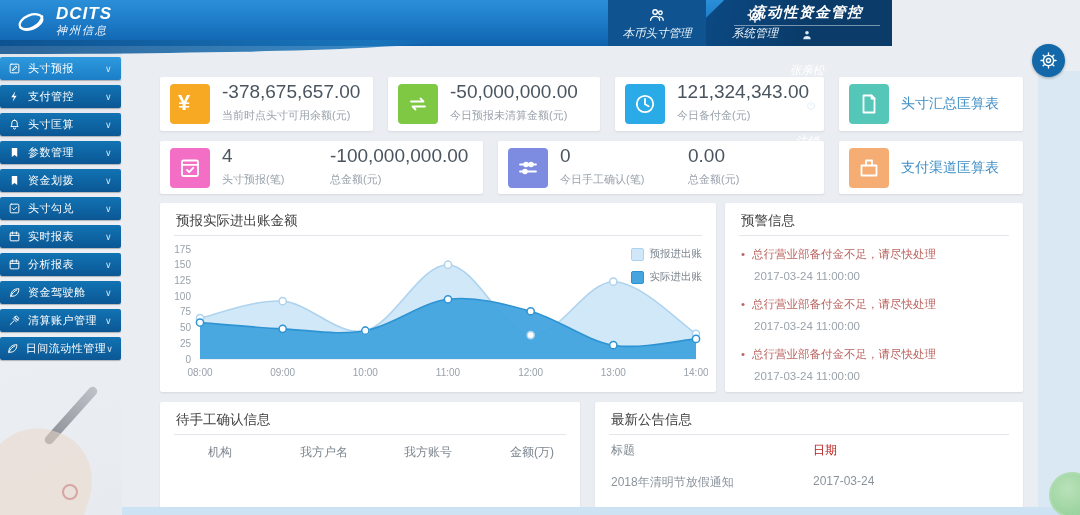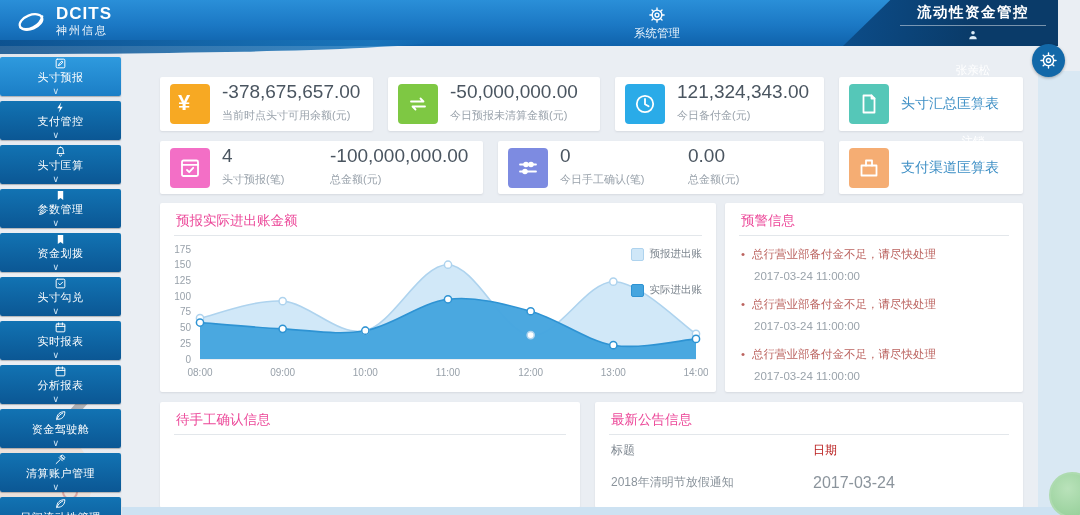--- a/index.html
+++ b/index.html
@@ -1,21 +1,21 @@
 <!DOCTYPE html>
 <html><head>
 <meta charset="utf-8">
 <style>
   html,body{margin:0;padding:0;background:#dfe3e8;}
   *{box-sizing:border-box;font-family:"Liberation Sans",sans-serif;}
   #app{position:relative;width:1080px;height:515px;overflow:hidden;background:#eaeef3;}
 
   
-  .hdr{position:absolute;left:0;top:0;width:1058px;height:46px;
-       background:linear-gradient(180deg,#2a8fd8 0%,#1b78c4 55%,#0f62ab 100%);z-index:4;}
+  .hdr{position:absolute;left:0;top:0;width:892px;height:46px;
+       background:linear-gradient(180deg,#2a8fd8 0%,#1b78c4 55%,#0f62ab 100%);z-index:4;font-style:italic;}
   .hdr-dark{position:absolute;right:0;top:0;width:215px;height:46px;
        background:linear-gradient(100deg,#0c4d8a 0%,#0a3b69 60%);
        clip-path:polygon(22% 0,100% 0,100% 100%,0% 100%);}
   .hdr-swoosh{position:absolute;left:0;top:40px;width:440px;height:14px;
        background:linear-gradient(90deg,#0d4f8b,#1a77bd 85%,rgba(26,119,189,0));
        border-radius:0 0 100% 0/0 0 100% 0;opacity:.85;}
   .logo{position:absolute;left:14px;top:5px;display:flex;align-items:center;gap:8px;color:#fff;z-index:6;}
   .logo-swirl{width:34px;height:30px;color:#fff;}
   .logo-t{font-size:17px;font-weight:bold;letter-spacing:1px;line-height:18px;}
   .logo-s{font-size:11px;letter-spacing:2px;opacity:.95;}
@@ -42,23 +42,23 @@
   .gear-float{position:absolute;left:1032px;top:44px;width:33px;height:33px;border-radius:50%;
        background:#1268a8;z-index:7;display:flex;align-items:center;justify-content:center;cursor:pointer;
        box-shadow:0 1px 3px rgba(0,0,0,.3);}
   .gear-float [data-icon], .gear-float{color:#fff;}
   .gear-float .gf-i{width:19px;height:19px;}
 
   
   .sidebar{position:absolute;left:0;top:46px;width:122px;height:469px;z-index:2;
        background:linear-gradient(160deg,#e2e6ed 0%,#edf0f4 45%,#e7eaef 100%);}
   .side-list{position:absolute;left:0;top:11px;width:122px;}
-  .side-item{height:39px;margin:0 1px 5px 0;border-radius:2px;display:flex;align-items:center;
+  .side-item{height:23px;margin:0 1px 5px 0;border-radius:2px;display:flex;align-items:center;
        background:linear-gradient(180deg,#1273b3,#0b5794);color:#fff;cursor:pointer;
-       box-shadow:0 1px 1px rgba(0,0,0,.25);flex-direction:column;}
+       box-shadow:0 1px 1px rgba(0,0,0,.25);}
   .side-item.active{background:linear-gradient(180deg,#2e9ade,#1b7ec6);}
   .side-ico{width:28px;display:flex;justify-content:center;}
   .side-ico span{width:13px;height:13px;display:block;color:#fff;}
   .side-lbl{flex:1;font-size:11px;letter-spacing:.5px;white-space:nowrap;}
   .side-chev{width:16px;font-size:9px;color:#cfe6f6;}
   
   .photo-pen{position:absolute;left:34px;top:365px;width:74px;height:9px;border-radius:5px;
        background:linear-gradient(90deg,#3a3f46,#9aa0a8);transform:rotate(-48deg);opacity:.55;}
   .photo-hand{position:absolute;left:-20px;top:382px;width:110px;height:120px;border-radius:50% 45% 40% 50%;
        background:#ecd9cb;opacity:.55;transform:rotate(18deg);}
@@ -69,43 +69,43 @@
   .s-ico{position:absolute;left:10px;top:7px;width:40px;height:40px;border-radius:4px;color:#fff;
        display:flex;align-items:center;justify-content:center;}
   .s-ico span{width:24px;height:24px;display:block;}
   .s-ico .tglyph{width:auto;height:auto;font-size:22px;font-weight:bold;line-height:1;}
   .s-val{position:absolute;left:62px;top:4px;font-size:19px;color:#4a5560;white-space:nowrap;}
   .s-lbl{position:absolute;left:62px;top:31px;font-size:11px;color:#9aa3ac;white-space:nowrap;}
   .s-val.col2,.s-lbl.col2{left:auto;}
   .link-lbl{position:absolute;left:62px;top:0;height:100%;display:flex;align-items:center;
        font-size:14px;color:#3e8fc5;cursor:pointer;white-space:nowrap;}
 
-  .p-title{position:absolute;left:16px;top:9px;font-size:13.5px;color:#ec4899;}
+  .p-title{position:absolute;left:16px;top:9px;font-size:13.5px;color:#404040;}
   .p-hr{position:absolute;left:14px;right:14px;top:32px;height:1px;background:#e3e7eb;}
 
   #chart-svg{position:absolute;left:6px;top:36px;}
   .tick{font-size:10px;fill:#98a1aa;}
-  .legend{position:absolute;right:14px;top:44px;display:flex;flex-direction:column;gap:22px;}
+  .legend{position:absolute;right:14px;top:44px;display:flex;flex-direction:column;gap:9px;}
   .legend-item{display:flex;align-items:center;gap:6px;font-size:10.5px;color:#7d868f;}
   .legend-item .sw{width:13px;height:13px;border-radius:2px;display:inline-block;}
 
   .alerts-body{position:absolute;left:16px;right:12px;top:44px;}
   .alert{margin-bottom:15px;}
   .alert-text{font-size:11.5px;color:#bb625e;}
   .alert-text::before{content:"•";margin-right:7px;color:#bb625e;}
   .alert-time{font-size:11.5px;color:#9aa3ab;margin:8px 0 0 13px;}
 
   .tbl-head{position:absolute;left:8px;top:42px;display:flex;}
   .tbl-head .th{width:104px;text-align:center;font-size:12px;color:#7d868f;}
   .nt-head{position:absolute;left:0;top:40px;width:100%;}
   .nt-h-title{position:absolute;left:16px;font-size:12px;color:#7d868f;}
   .nt-h-date{position:absolute;left:218px;font-size:12px;color:#b91c1c;}
   .nt-row{position:absolute;left:0;top:72px;width:100%;}
   .nt-r-title{position:absolute;left:16px;font-size:12px;color:#8b949c;}
-  .nt-r-date{position:absolute;left:218px;font-size:16px;color:#8b949c;}
+  .nt-r-date{position:absolute;left:218px;font-size:12px;color:#8b949c;}
 
   .right-band{position:absolute;left:1038px;top:71px;width:42px;height:436px;background:rgba(198,224,244,.45);}
   .bottom-strip{position:absolute;left:122px;top:507px;width:958px;height:8px;background:#cde2f2;}
   .float-green{position:absolute;left:1049px;top:472px;width:46px;height:46px;border-radius:50%;
        background:radial-gradient(circle at 40% 35%,#b9e2ba,#8fcc93);border:2px solid #aedbb0;
        cursor:pointer;z-index:8;}
   [data-icon] svg{width:100%;height:100%;display:block;}
 </style>
 </head>
 <body>
@@ -120,20 +120,31 @@
             <ellipse cx="12" cy="12" rx="9.5" ry="5.5" transform="rotate(-22 12 12)" fill="none" stroke="currentColor" stroke-width="1.8" stroke-linecap="round" stroke-linejoin="round"></ellipse>
             <path d="M3.5 16.5C9 20 19.5 15 21 7.5" fill="none" stroke="currentColor" stroke-width="1.8" stroke-linecap="round" stroke-linejoin="round"></path>
           </svg>
         </span>
       <div>
         <div class="logo-t">DCITS</div>
         <div class="logo-s">神州信息</div>
       </div>
     </div>
     <nav class="hnav">
+      <div class="hnav-item active">
+        <span class="hnav-ico" data-icon="users-icon">
+            <svg viewBox="0 0 24 24">
+              <circle cx="9.5" cy="8" r="3" fill="none" stroke="currentColor" stroke-width="1.8" stroke-linecap="round" stroke-linejoin="round"></circle>
+              <path d="M3.5 19c0-3.2 2.6-5.2 6-5.2s6 2 6 5.2" fill="none" stroke="currentColor" stroke-width="1.8" stroke-linecap="round" stroke-linejoin="round"></path>
+              <circle cx="16.5" cy="9" r="2.4" fill="none" stroke="currentColor" stroke-width="1.8" stroke-linecap="round" stroke-linejoin="round"></circle>
+              <path d="M15.5 14.4c2.7.3 4.8 2 4.8 4.6" fill="none" stroke="currentColor" stroke-width="1.8" stroke-linecap="round" stroke-linejoin="round"></path>
+            </svg>
+          </span>
+        <span class="hnav-lbl">本币头寸管理</span>
+      </div>
       <div class="hnav-item">
         <span class="hnav-ico" data-icon="gear-icon">
             <svg viewBox="0 0 24 24">
               <circle cx="12" cy="12" r="6.5" fill="none" stroke="currentColor" stroke-width="1.8" stroke-linecap="round" stroke-linejoin="round"></circle>
               <circle cx="12" cy="12" r="2.6" fill="none" stroke="currentColor" stroke-width="1.8" stroke-linecap="round" stroke-linejoin="round"></circle>
               <path d="M12 2.5v3M12 18.5v3M2.5 12h3M18.5 12h3M5.3 5.3l2.1 2.1M16.6 16.6l2.1 2.1M18.7 5.3l-2.1 2.1M7.4 16.6l-2.1 2.1" fill="none" stroke="currentColor" stroke-width="1.8" stroke-linecap="round" stroke-linejoin="round"></path>
             </svg>
           </span>
         <span class="hnav-lbl">系统管理</span>
       </div>
@@ -461,20 +472,26 @@
       <div class="alert">
         <div class="alert-text">总行营业部备付金不足，请尽快处理</div>
         <div class="alert-time">2017-03-24 11:00:00</div>
       </div>
     </div>
   </div>
 
   <div class="panel" style="left:160px;top:402px;width:420px;height:106px;">
     <div class="p-title">待手工确认信息</div>
     <div class="p-hr"></div>
+    <div class="tbl-head">
+      <span class="th">机构</span>
+      <span class="th">我方户名</span>
+      <span class="th">我方账号</span>
+      <span class="th">金额(万)</span>
+    </div>
   </div>
 
   <div class="panel" style="left:595px;top:402px;width:428px;height:106px;">
     <div class="p-title">最新公告信息</div>
     <div class="p-hr"></div>
     <div class="nt-head">
       <span class="nt-h-title">标题</span>
       <span class="nt-h-date">日期</span>
     </div>
     <div class="nt-row">

